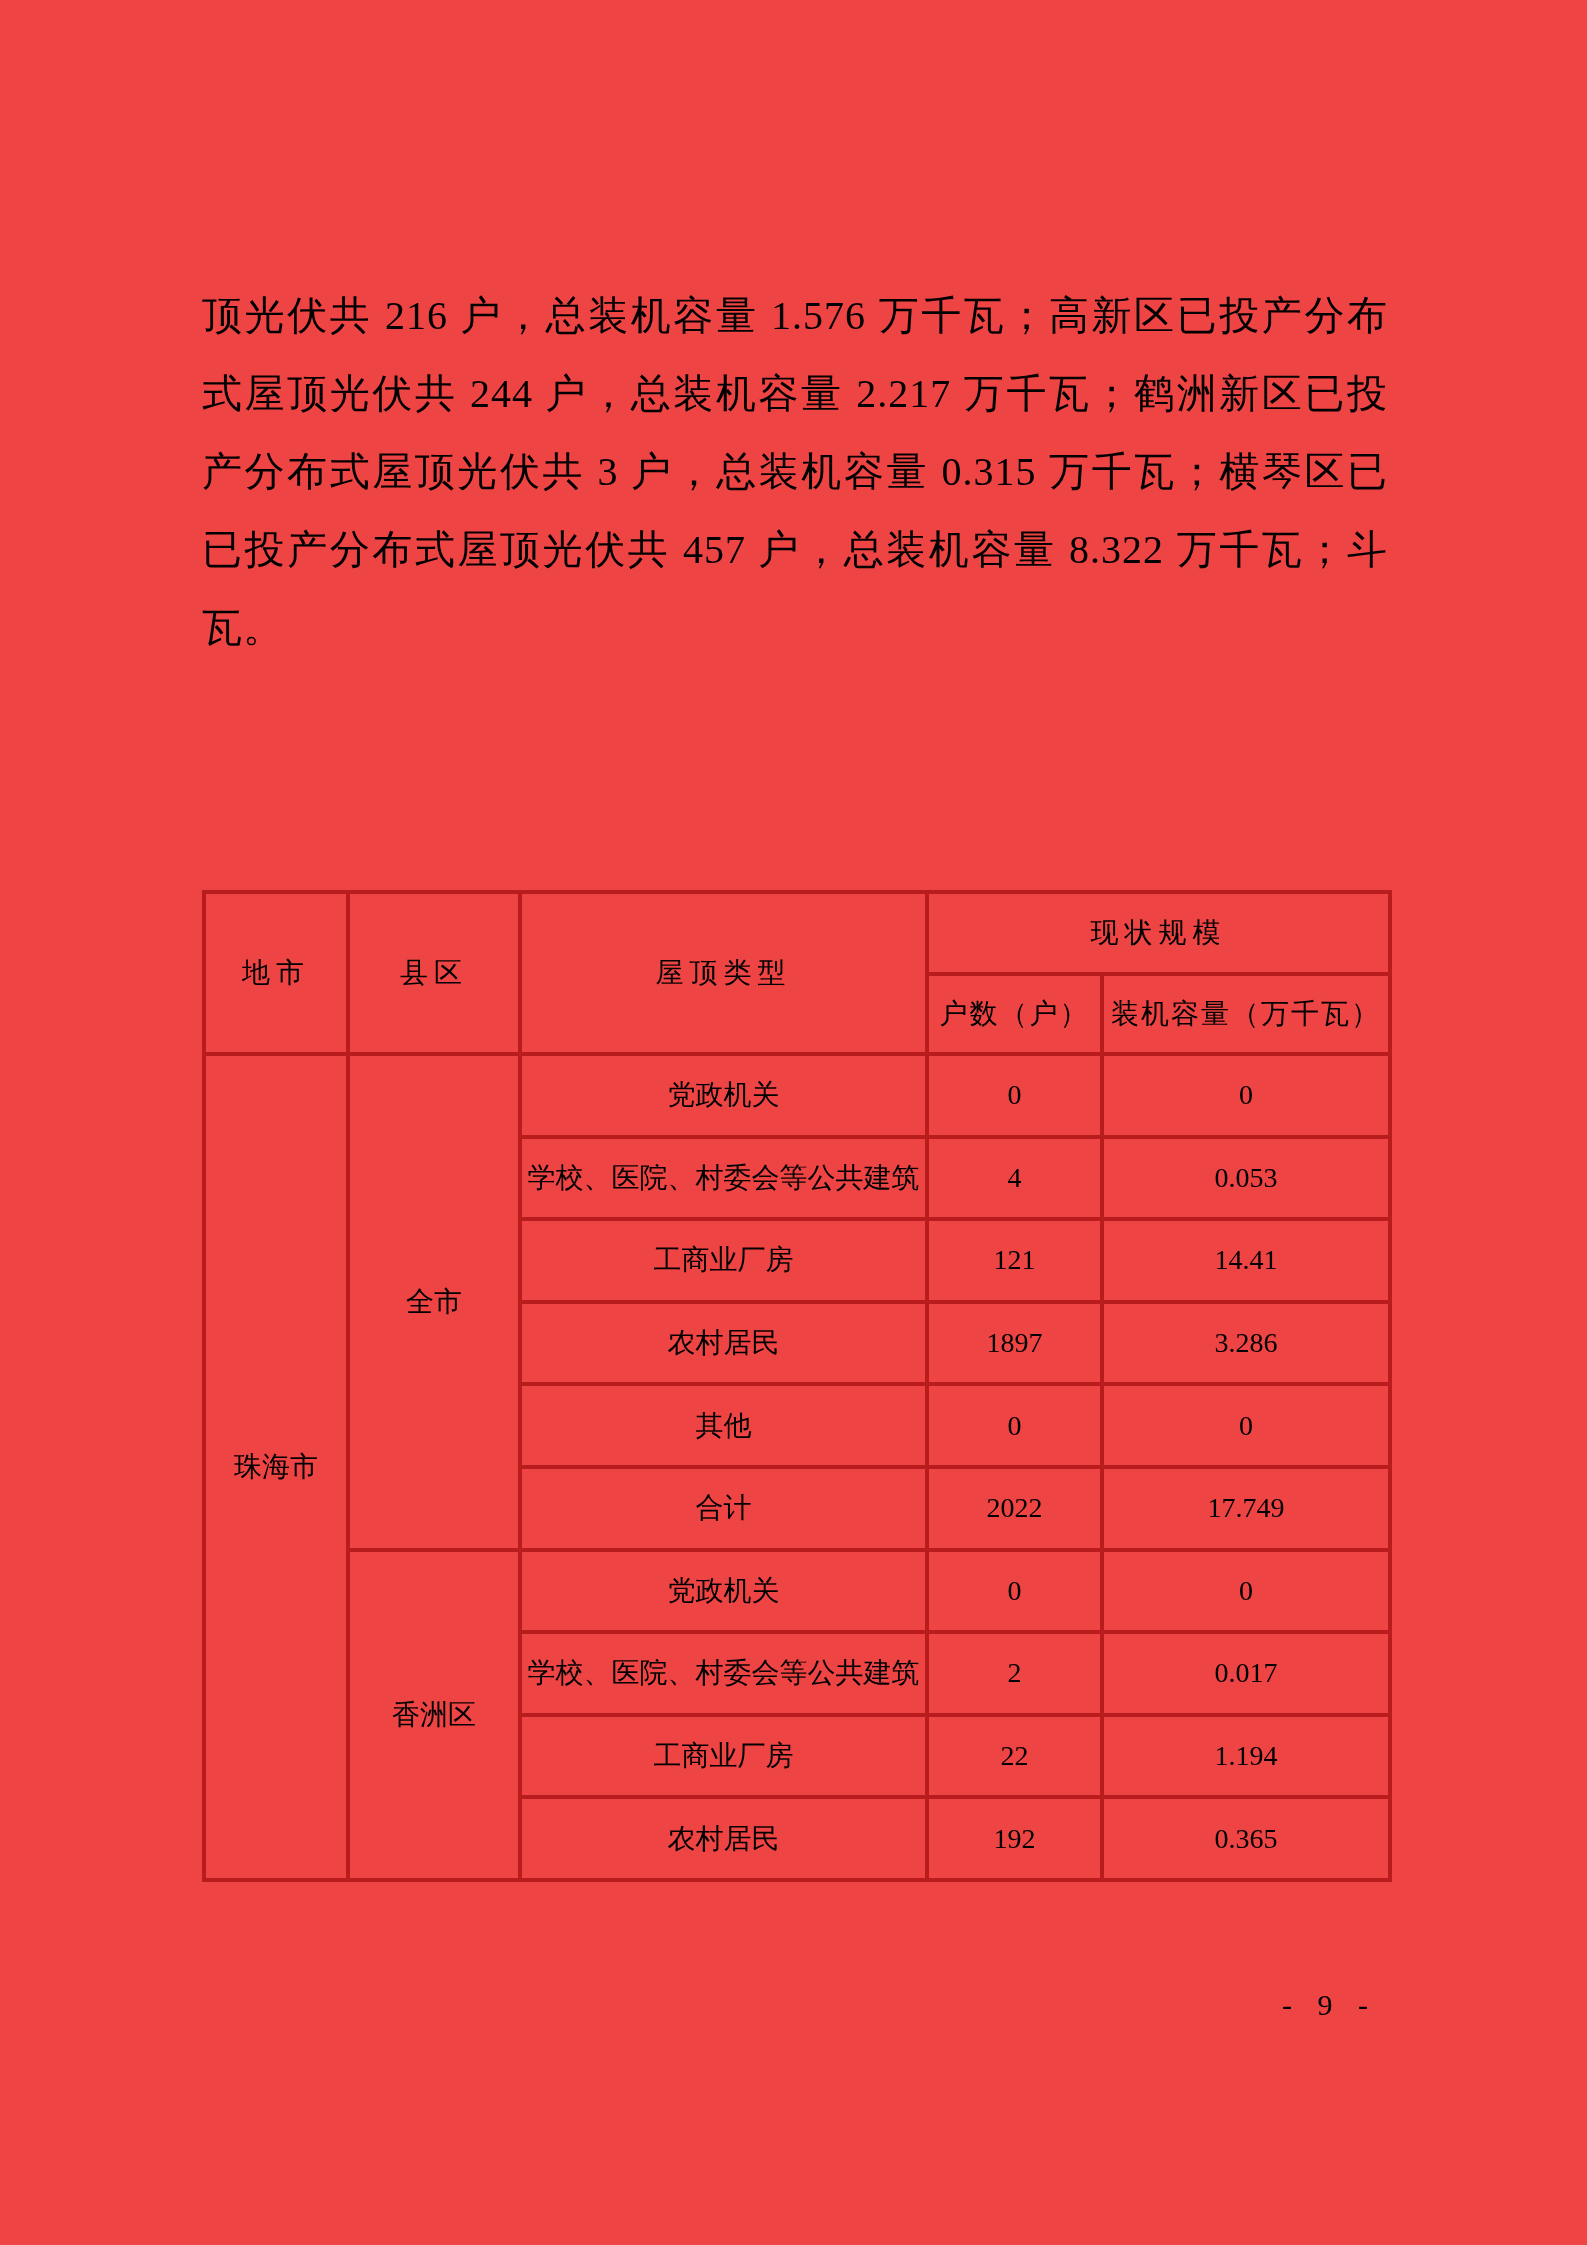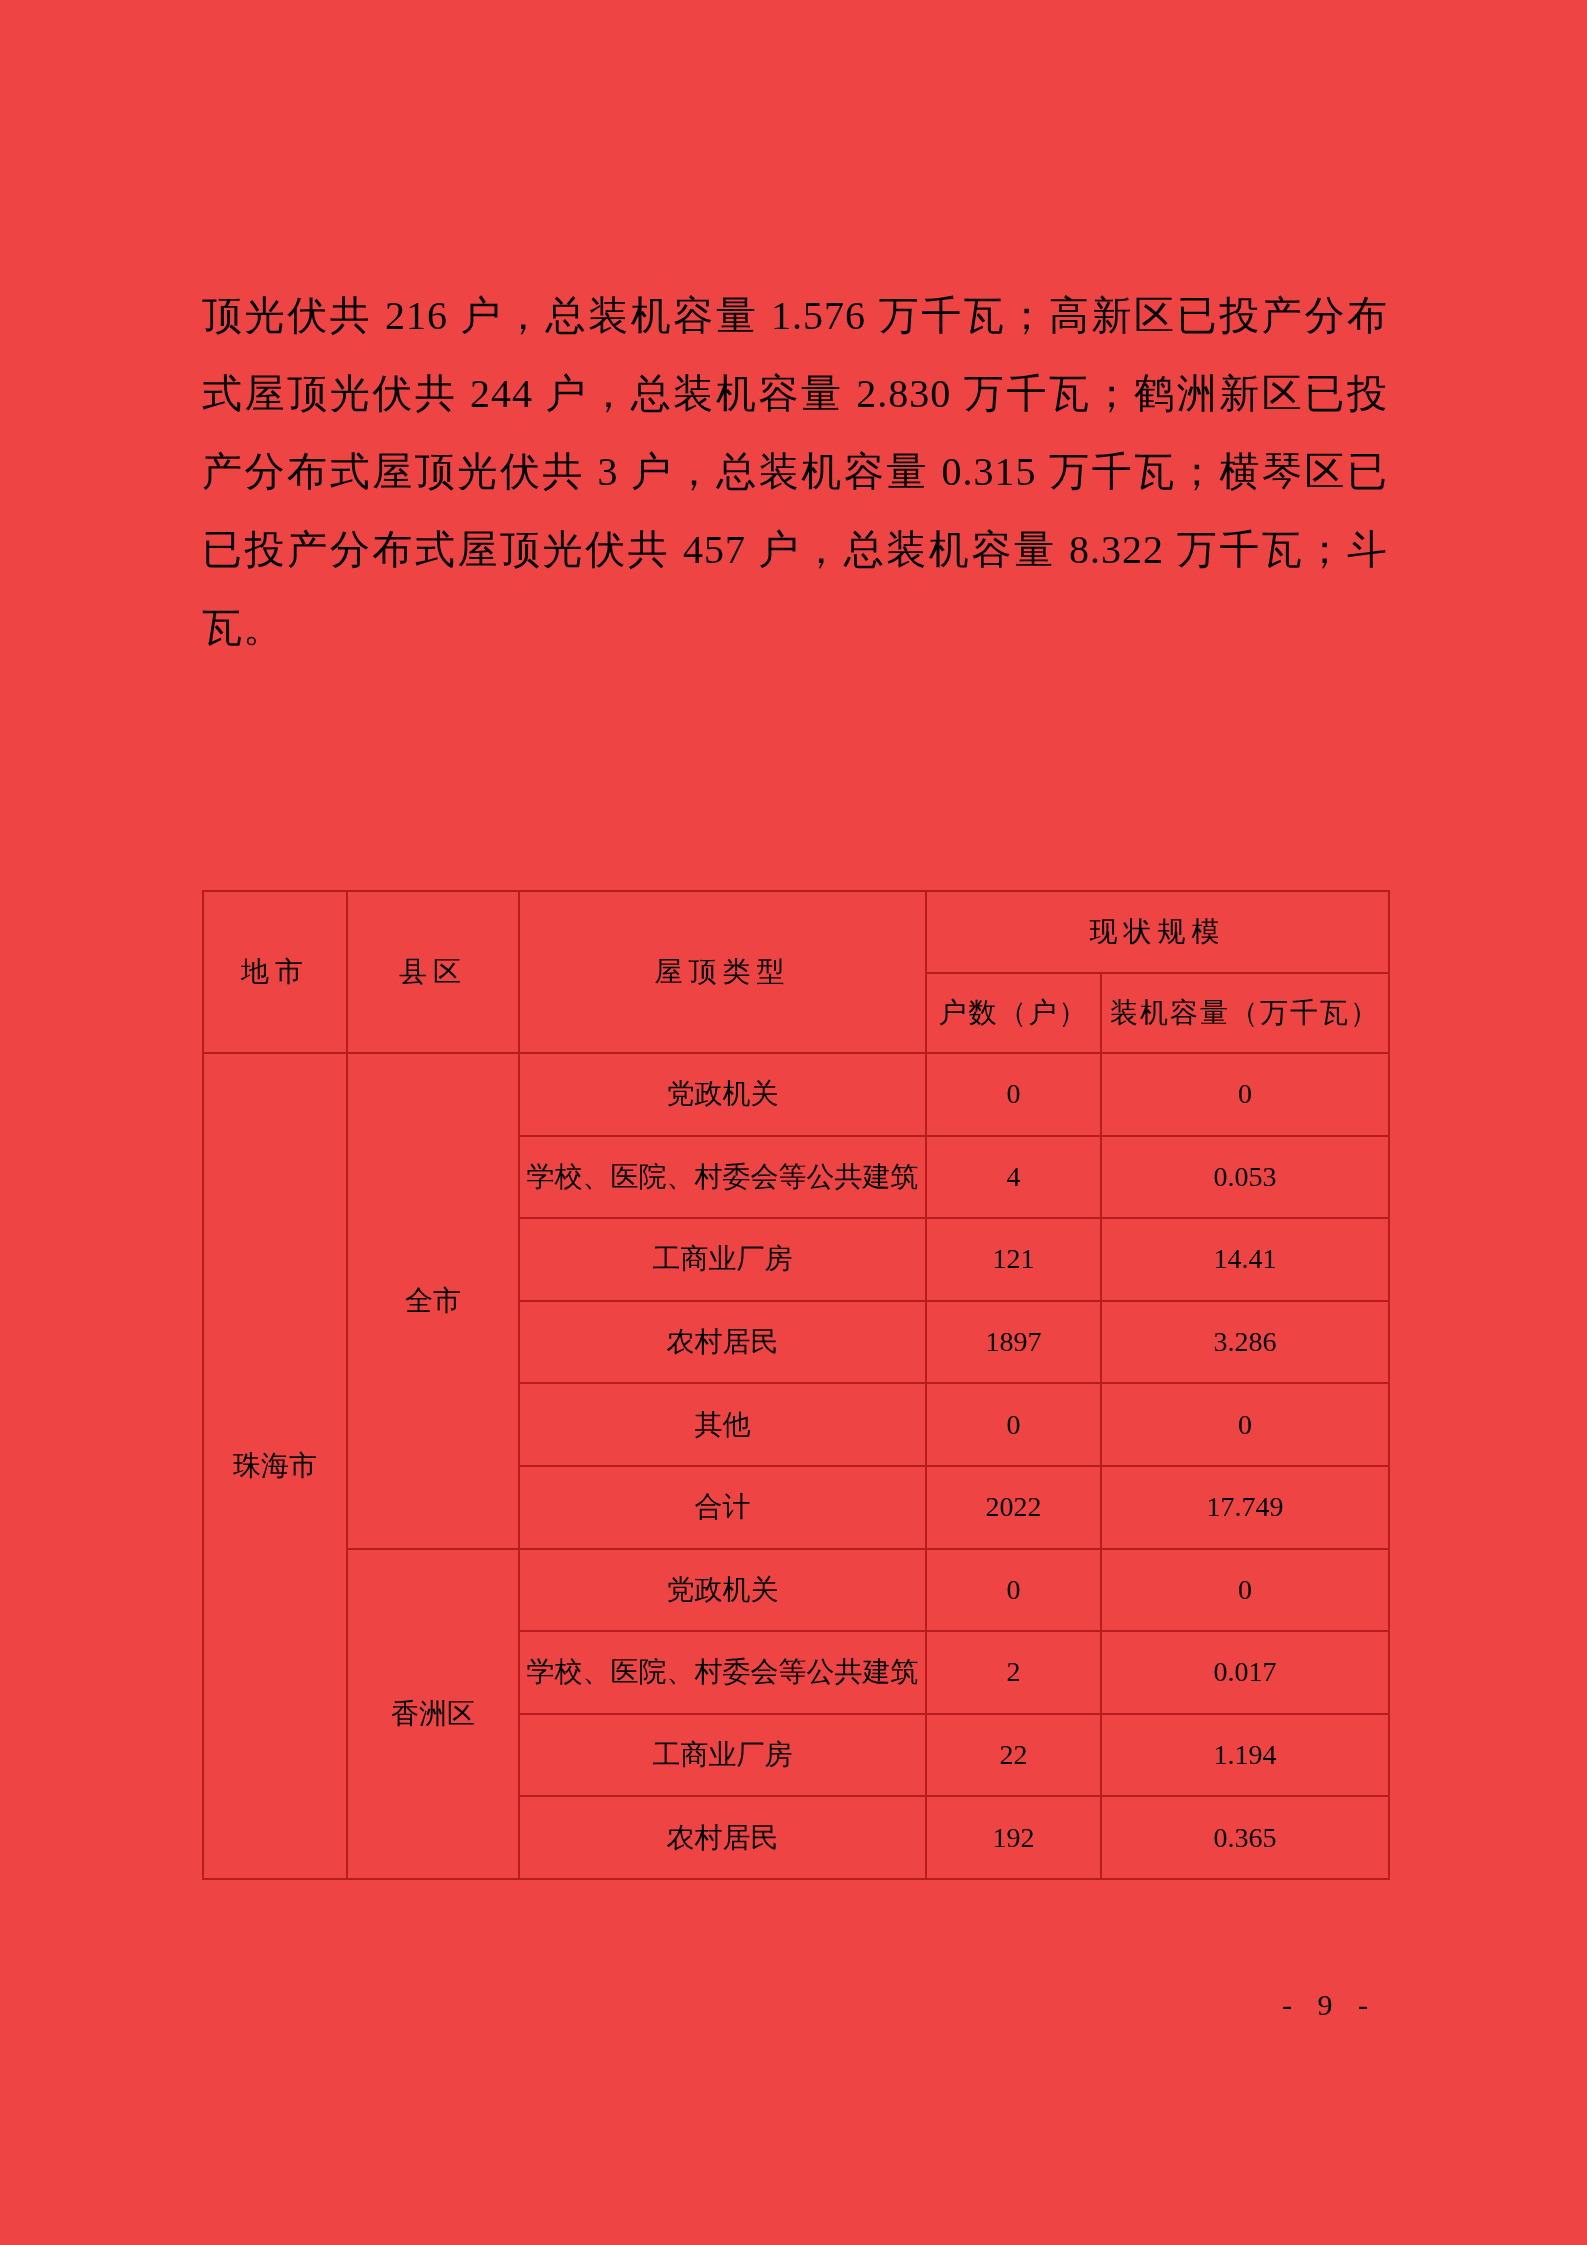--- a/index.html
+++ b/index.html
@@ -40,21 +40,21 @@
   
   table.pv{
     position:absolute;
     left:202px;top:890px;
     width:1186px;
     border-collapse:collapse;
     table-layout:fixed;
     font-size:28px;
   }
   table.pv td{
-    border:2px solid #b91c1c;
+    border:4px solid #b91c1c;
     text-align:center;
     vertical-align:middle;
     padding:0 4px;
     overflow:hidden;
   }
   table.pv tr.h1{height:82px;}
   table.pv tr.h2{height:80px;}
   table.pv tbody tr{height:82.6px;}
   table.pv .hd{letter-spacing:6px;}
   table.pv .hd-tight{letter-spacing:2px;}
@@ -67,21 +67,21 @@
     white-space:pre;
   }
 </style>
 </head>
 <body>
 
 <div class="page">
 
   <div class="para">
     <div class="line">顶光伏共 216 户，总装机容量 1.576 万千瓦；高新区已投产分布</div>
-    <div class="line">式屋顶光伏共 244 户，总装机容量 2.830 万千瓦；鹤洲新区已投</div>
+    <div class="line">式屋顶光伏共 244 户，总装机容量 2.217 万千瓦；鹤洲新区已投</div>
     <div class="line">产分布式屋顶光伏共 3 户，总装机容量 0.315 万千瓦；横琴区已</div>
     <div class="line">已投产分布式屋顶光伏共 457 户，总装机容量 8.322 万千瓦；斗</div>
     <div class="line last">瓦。</div>
   </div>
 
 
   <table class="pv">
     <colgroup>
       <col style="width:144px">
       <col style="width:172px">

